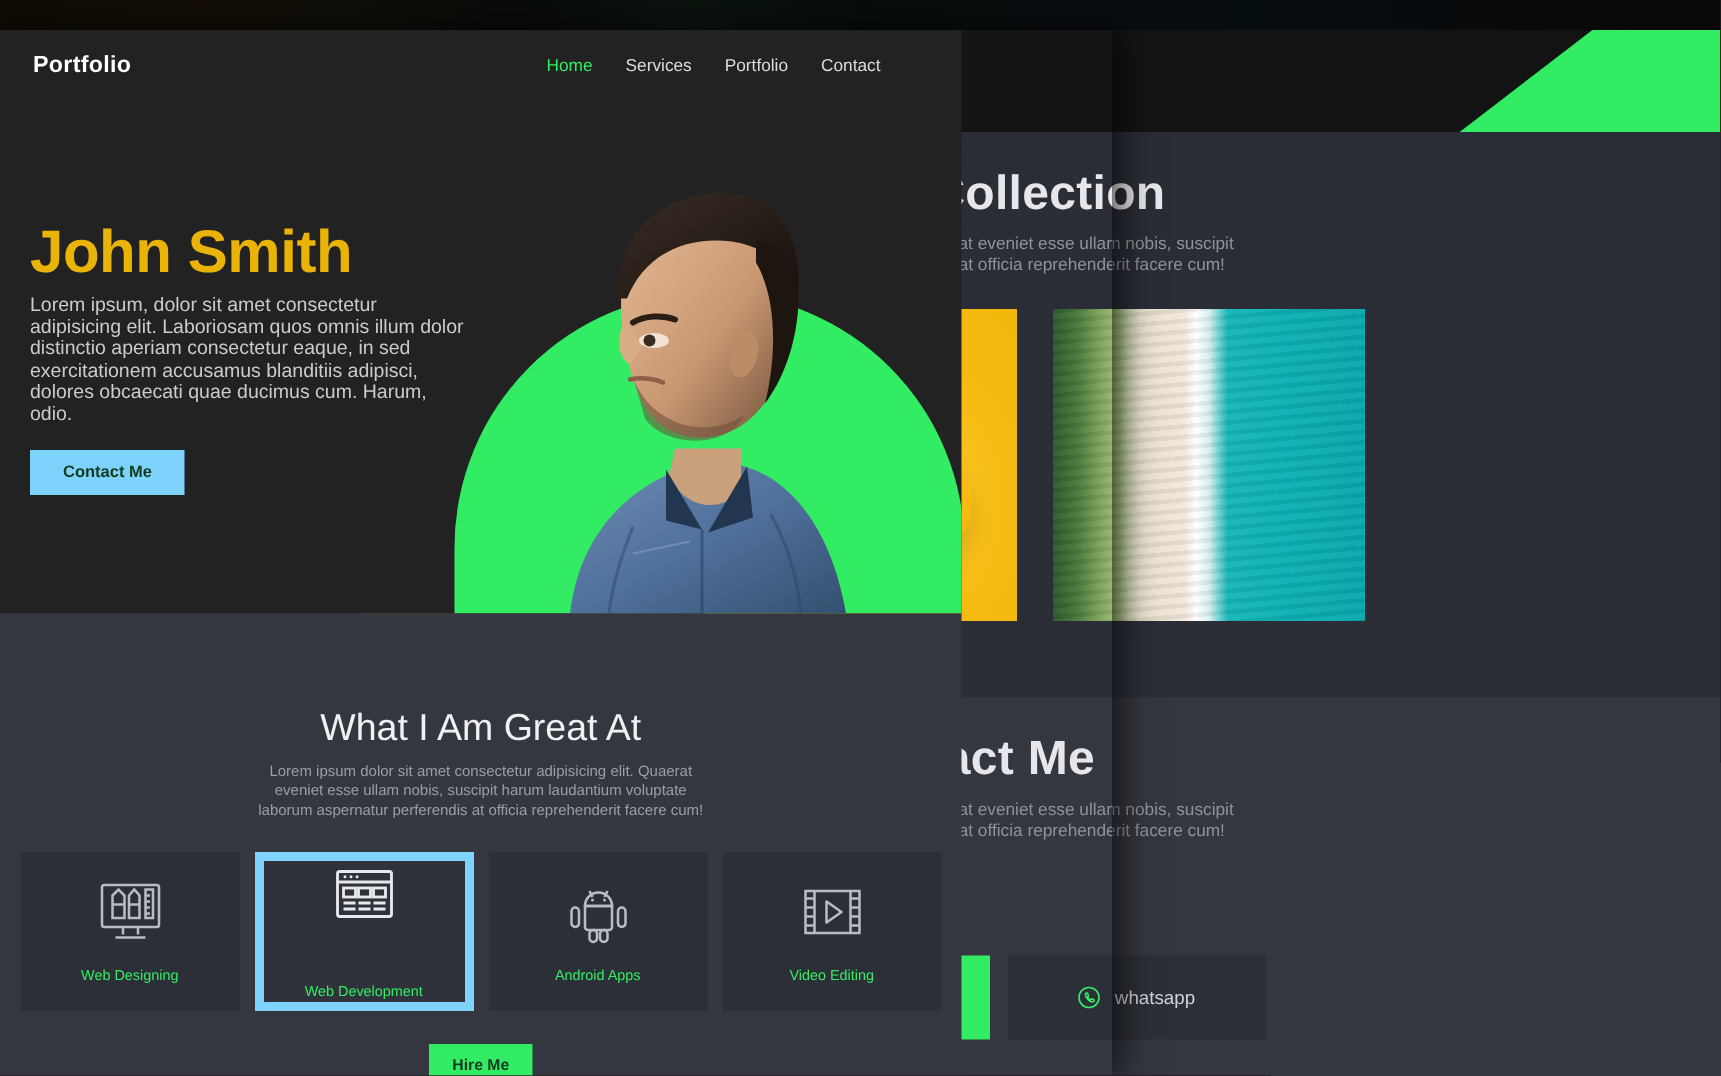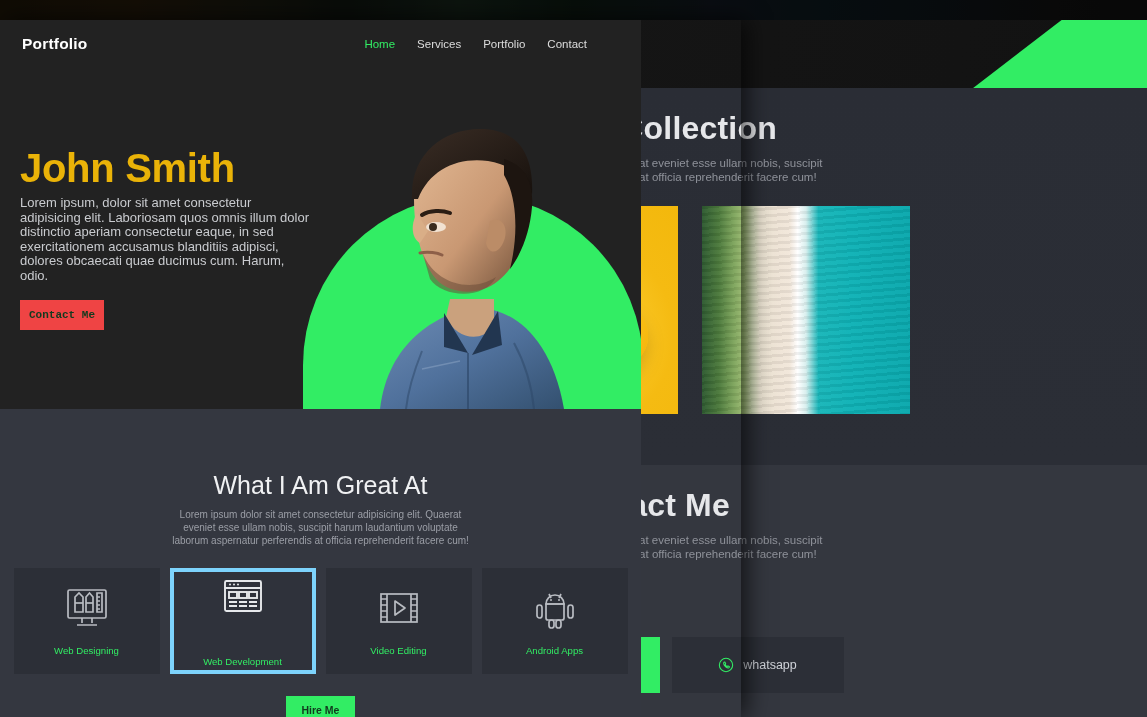--- a/index.html
+++ b/index.html
@@ -125,42 +125,42 @@
     background: #32ed64; border-radius: 170px 170px 0 0;
   }
   .hero-photo {
     position: absolute; left: 318px; top: 83px; width: 300px; height: 306px;
     z-index: 2;
   }
   .hero-copy { position: absolute; left: 20px; top: 128px; width: 290px; z-index: 4; }
   .hero-name { color:#eab308; font-size:40px; font-weight:700; line-height:1; letter-spacing:-.3px; }
   .hero-text { color:#c9cbcf; font-size:13px; line-height:14.6px; margin-top:8px; }
   .btn-contact {
-    display:inline-block; margin-top:16px; background:#ef4444; color:#123a1e;
-    border:0; font-size:11px; font-weight:700; padding:9px 9px;
-    font-family:Liberation Mono, monospace; cursor:pointer;
+    display:inline-block; margin-top:16px; background:#7dd3fc; color:#123a1e;
+    border:0; font-size:11px; font-weight:700; padding:9px 22px;
+    font-family:Liberation Sans, sans-serif; cursor:pointer;
   }
 
   .fg-services {
     position: relative; width: 641px; height: 308px;
     background: #343740; padding-top: 62px;
   }
   .sv-title { text-align:center; color:#f0f1f3; font-size:25px; font-weight:400; }
   .sv-sub {
     text-align:center; color:#9b9ea6; font-size:10px; line-height:12.8px;
     width: 310px; margin: 9px auto 0;
   }
   .sv-grid {
     margin-top: 21px; display:flex; justify-content:center; gap:10px;
   }
   .sv-card {
     width: 146px; height: 106px; background:#2c2f37;
     display:flex; flex-direction:column; align-items:center; justify-content:center; gap:14px;
   }
-  .sv-card.sel { border: 4px solid #7dd3fc; background:#2f323b;gap:36px; }
+  .sv-card.sel { border: 6px solid #7dd3fc; background:#2f323b;gap:36px; }
   .sv-label { color:#32ed64; font-size:9.6px; }
   .btn-hire {
     display:block; margin: 22px auto 0; background:#32ed64; color:#123a1e;
     border:0; font-size:10.5px; font-weight:700; padding:8px 16px;
     font-family:"Liberation Sans", sans-serif; cursor:pointer;
   }
   svg { display:block; }
 </style>
 </head>
 <body>
@@ -335,43 +335,43 @@
               <rect x="29" y="16" width="8" height="6"></rect>
               <path d="M9 26h8M19 26h8M29 26h8M9 30h8M19 30h8M29 30h8"></path>
             </svg>
           </span>
           <span class="sv-label">Web Development</span>
         </div>
 
         <div class="sv-card">
           <span>
             <svg width="46" height="44" viewBox="0 0 46 44" fill="none" stroke="#b9bcc2" stroke-width="1.7">
-              <rect x="5" y="7" width="36" height="28"></rect>
-              <path d="M11 7v28M35 7v28"></path>
-              <path d="M5 12h6M5 18h6M5 24h6M5 30h6M35 12h6M35 18h6M35 24h6M35 30h6"></path>
-              <path d="M19 14l10 7-10 7z" stroke-linejoin="round"></path>
-            </svg>
-          </span>
-          <span class="sv-label">Video Editing</span>
-        </div>
-
-        <div class="sv-card">
-          <span>
-            <svg width="46" height="44" viewBox="0 0 46 44" fill="none" stroke="#b9bcc2" stroke-width="1.7">
               <path d="M14 17a9 9 0 0 1 18 0z"></path>
               <path d="M14 17h18v14a2 2 0 0 1-2 2H16a2 2 0 0 1-2-2z"></path>
               <rect x="5" y="18" width="5" height="13" rx="2.5"></rect>
               <rect x="36" y="18" width="5" height="13" rx="2.5"></rect>
               <rect x="17" y="33" width="5" height="8" rx="2.5"></rect>
               <rect x="24" y="33" width="5" height="8" rx="2.5"></rect>
               <path d="M17 7l2 4M29 7l-2 4"></path>
               <circle cx="19" cy="13" r="1" fill="#b9bcc2" stroke="none"></circle>
               <circle cx="27" cy="13" r="1" fill="#b9bcc2" stroke="none"></circle>
             </svg>
           </span>
           <span class="sv-label">Android Apps</span>
         </div>
+
+        <div class="sv-card">
+          <span>
+            <svg width="46" height="44" viewBox="0 0 46 44" fill="none" stroke="#b9bcc2" stroke-width="1.7">
+              <rect x="5" y="7" width="36" height="28"></rect>
+              <path d="M11 7v28M35 7v28"></path>
+              <path d="M5 12h6M5 18h6M5 24h6M5 30h6M35 12h6M35 18h6M35 24h6M35 30h6"></path>
+              <path d="M19 14l10 7-10 7z" stroke-linejoin="round"></path>
+            </svg>
+          </span>
+          <span class="sv-label">Video Editing</span>
+        </div>
       </div>
 
       <button class="btn-hire">Hire Me</button>
     </div>
   </div>
 </div>
 
 </body></html>

